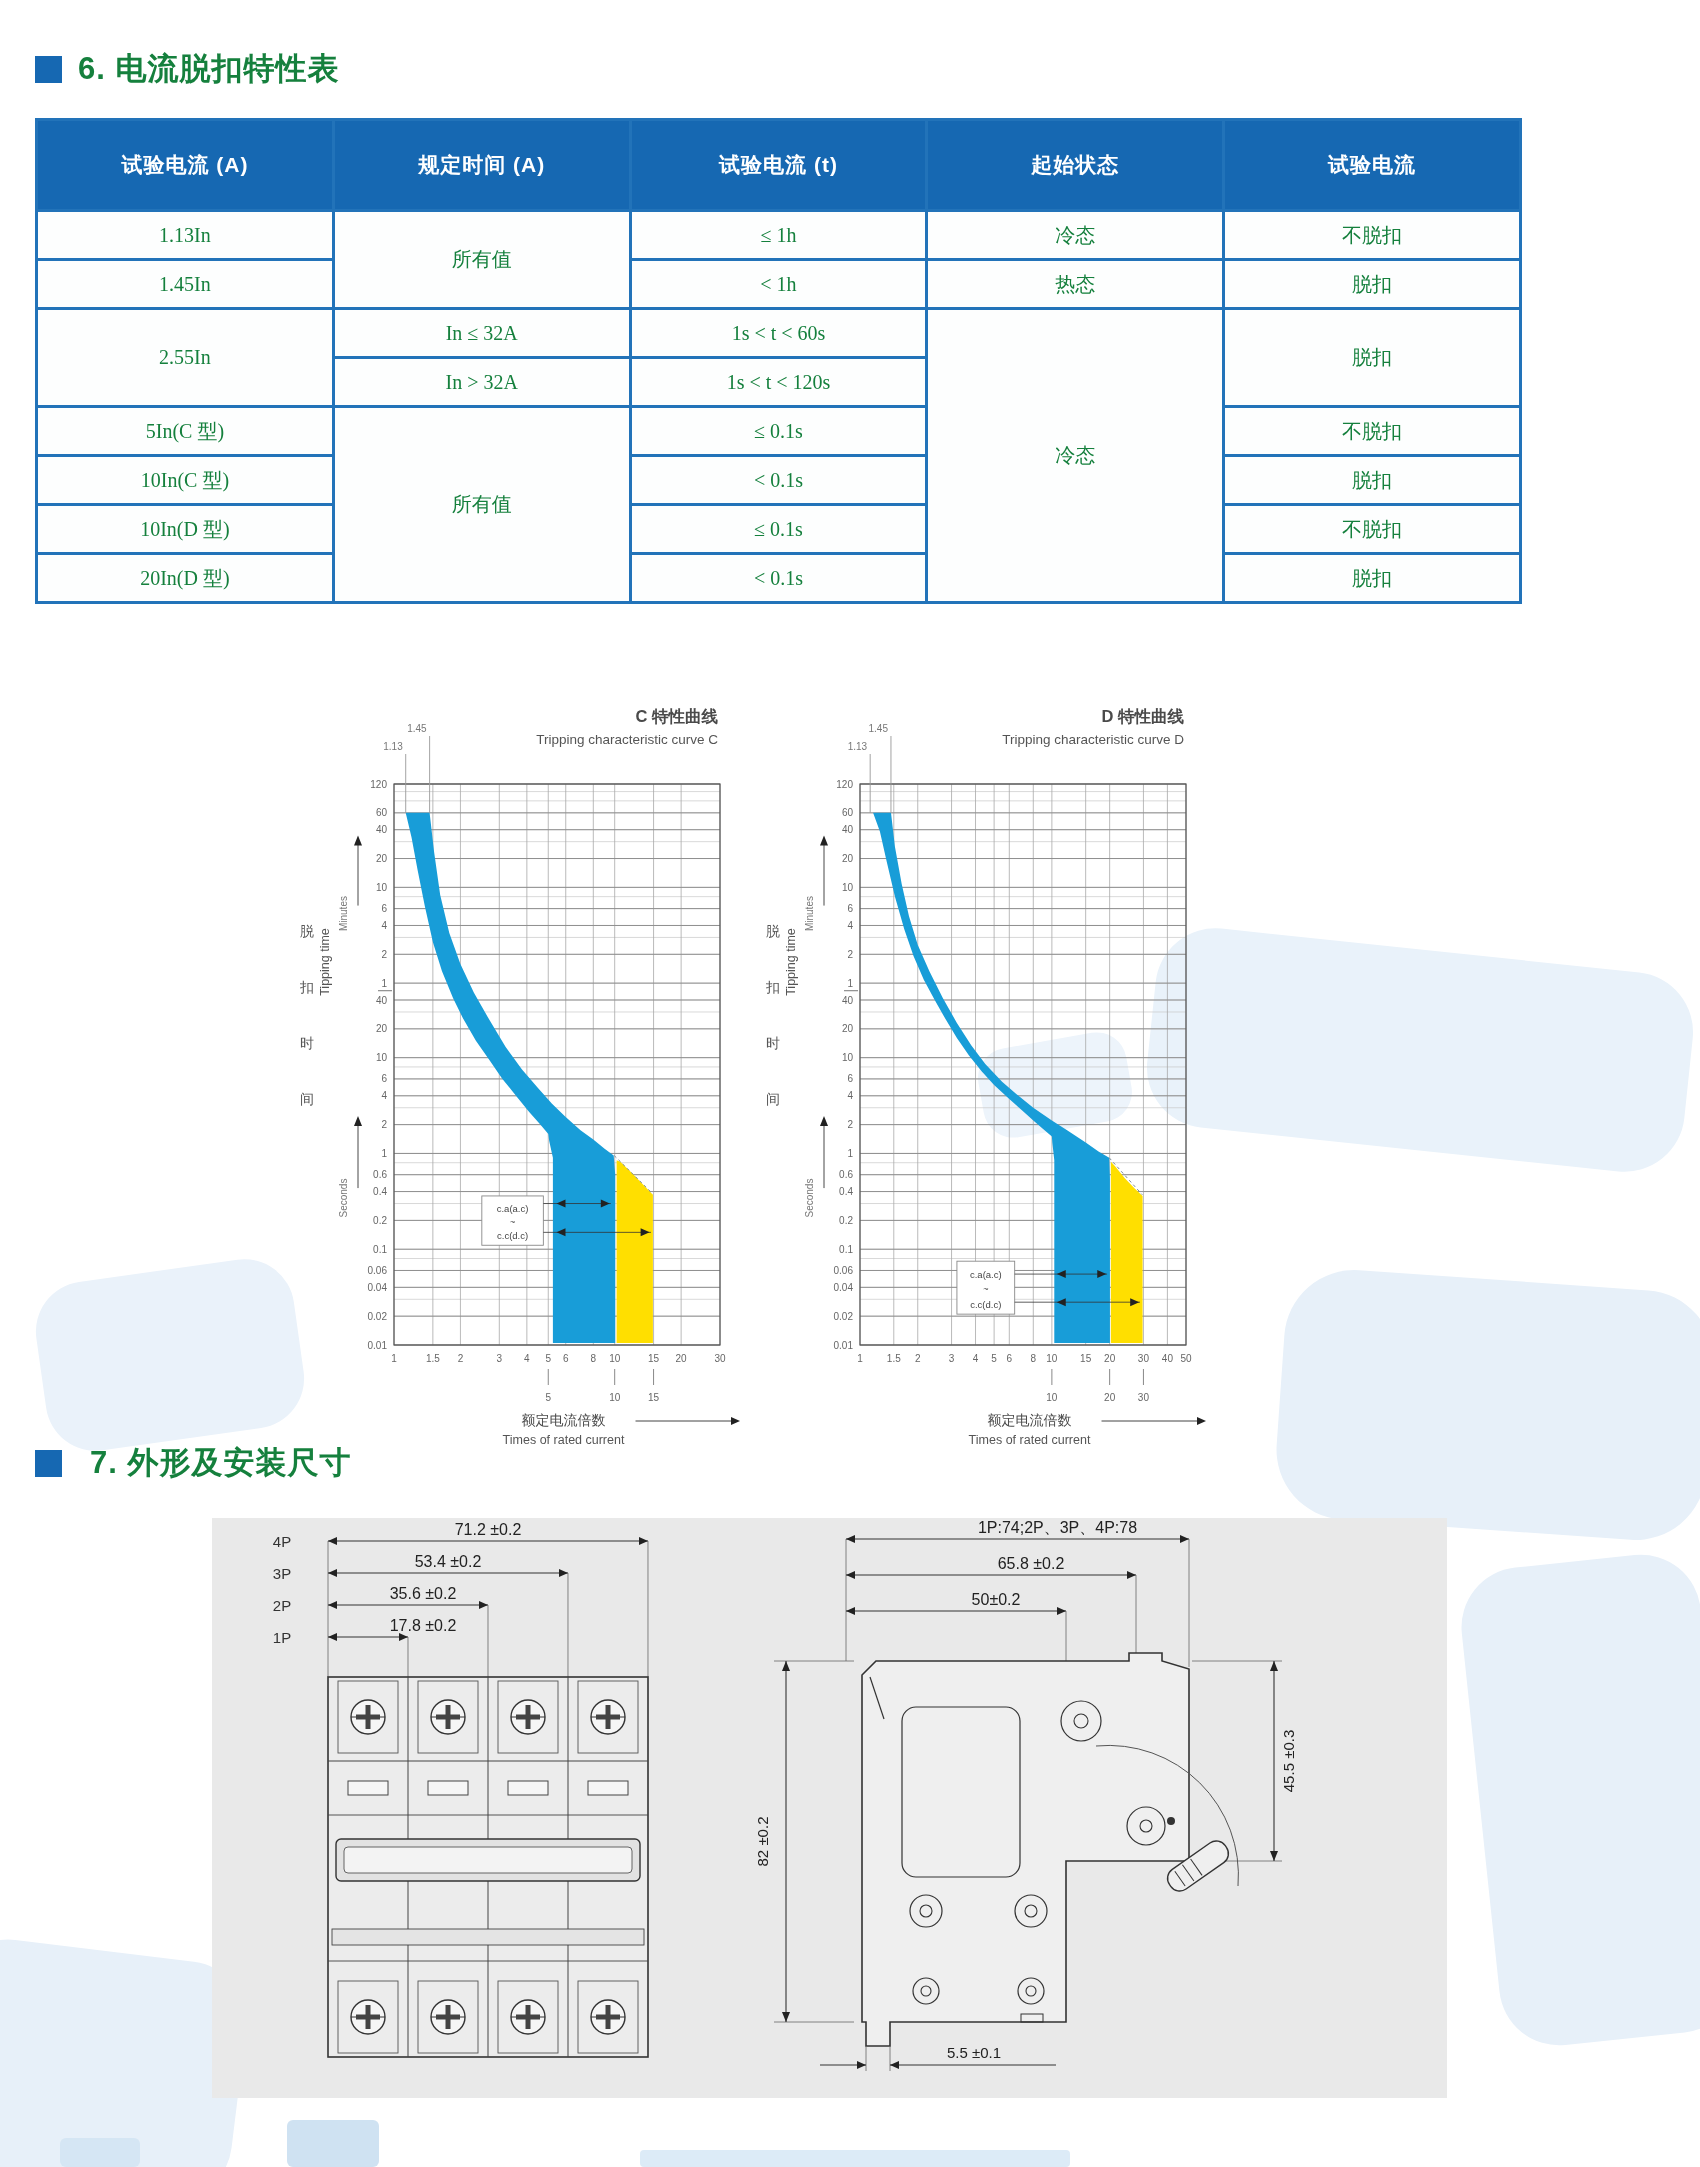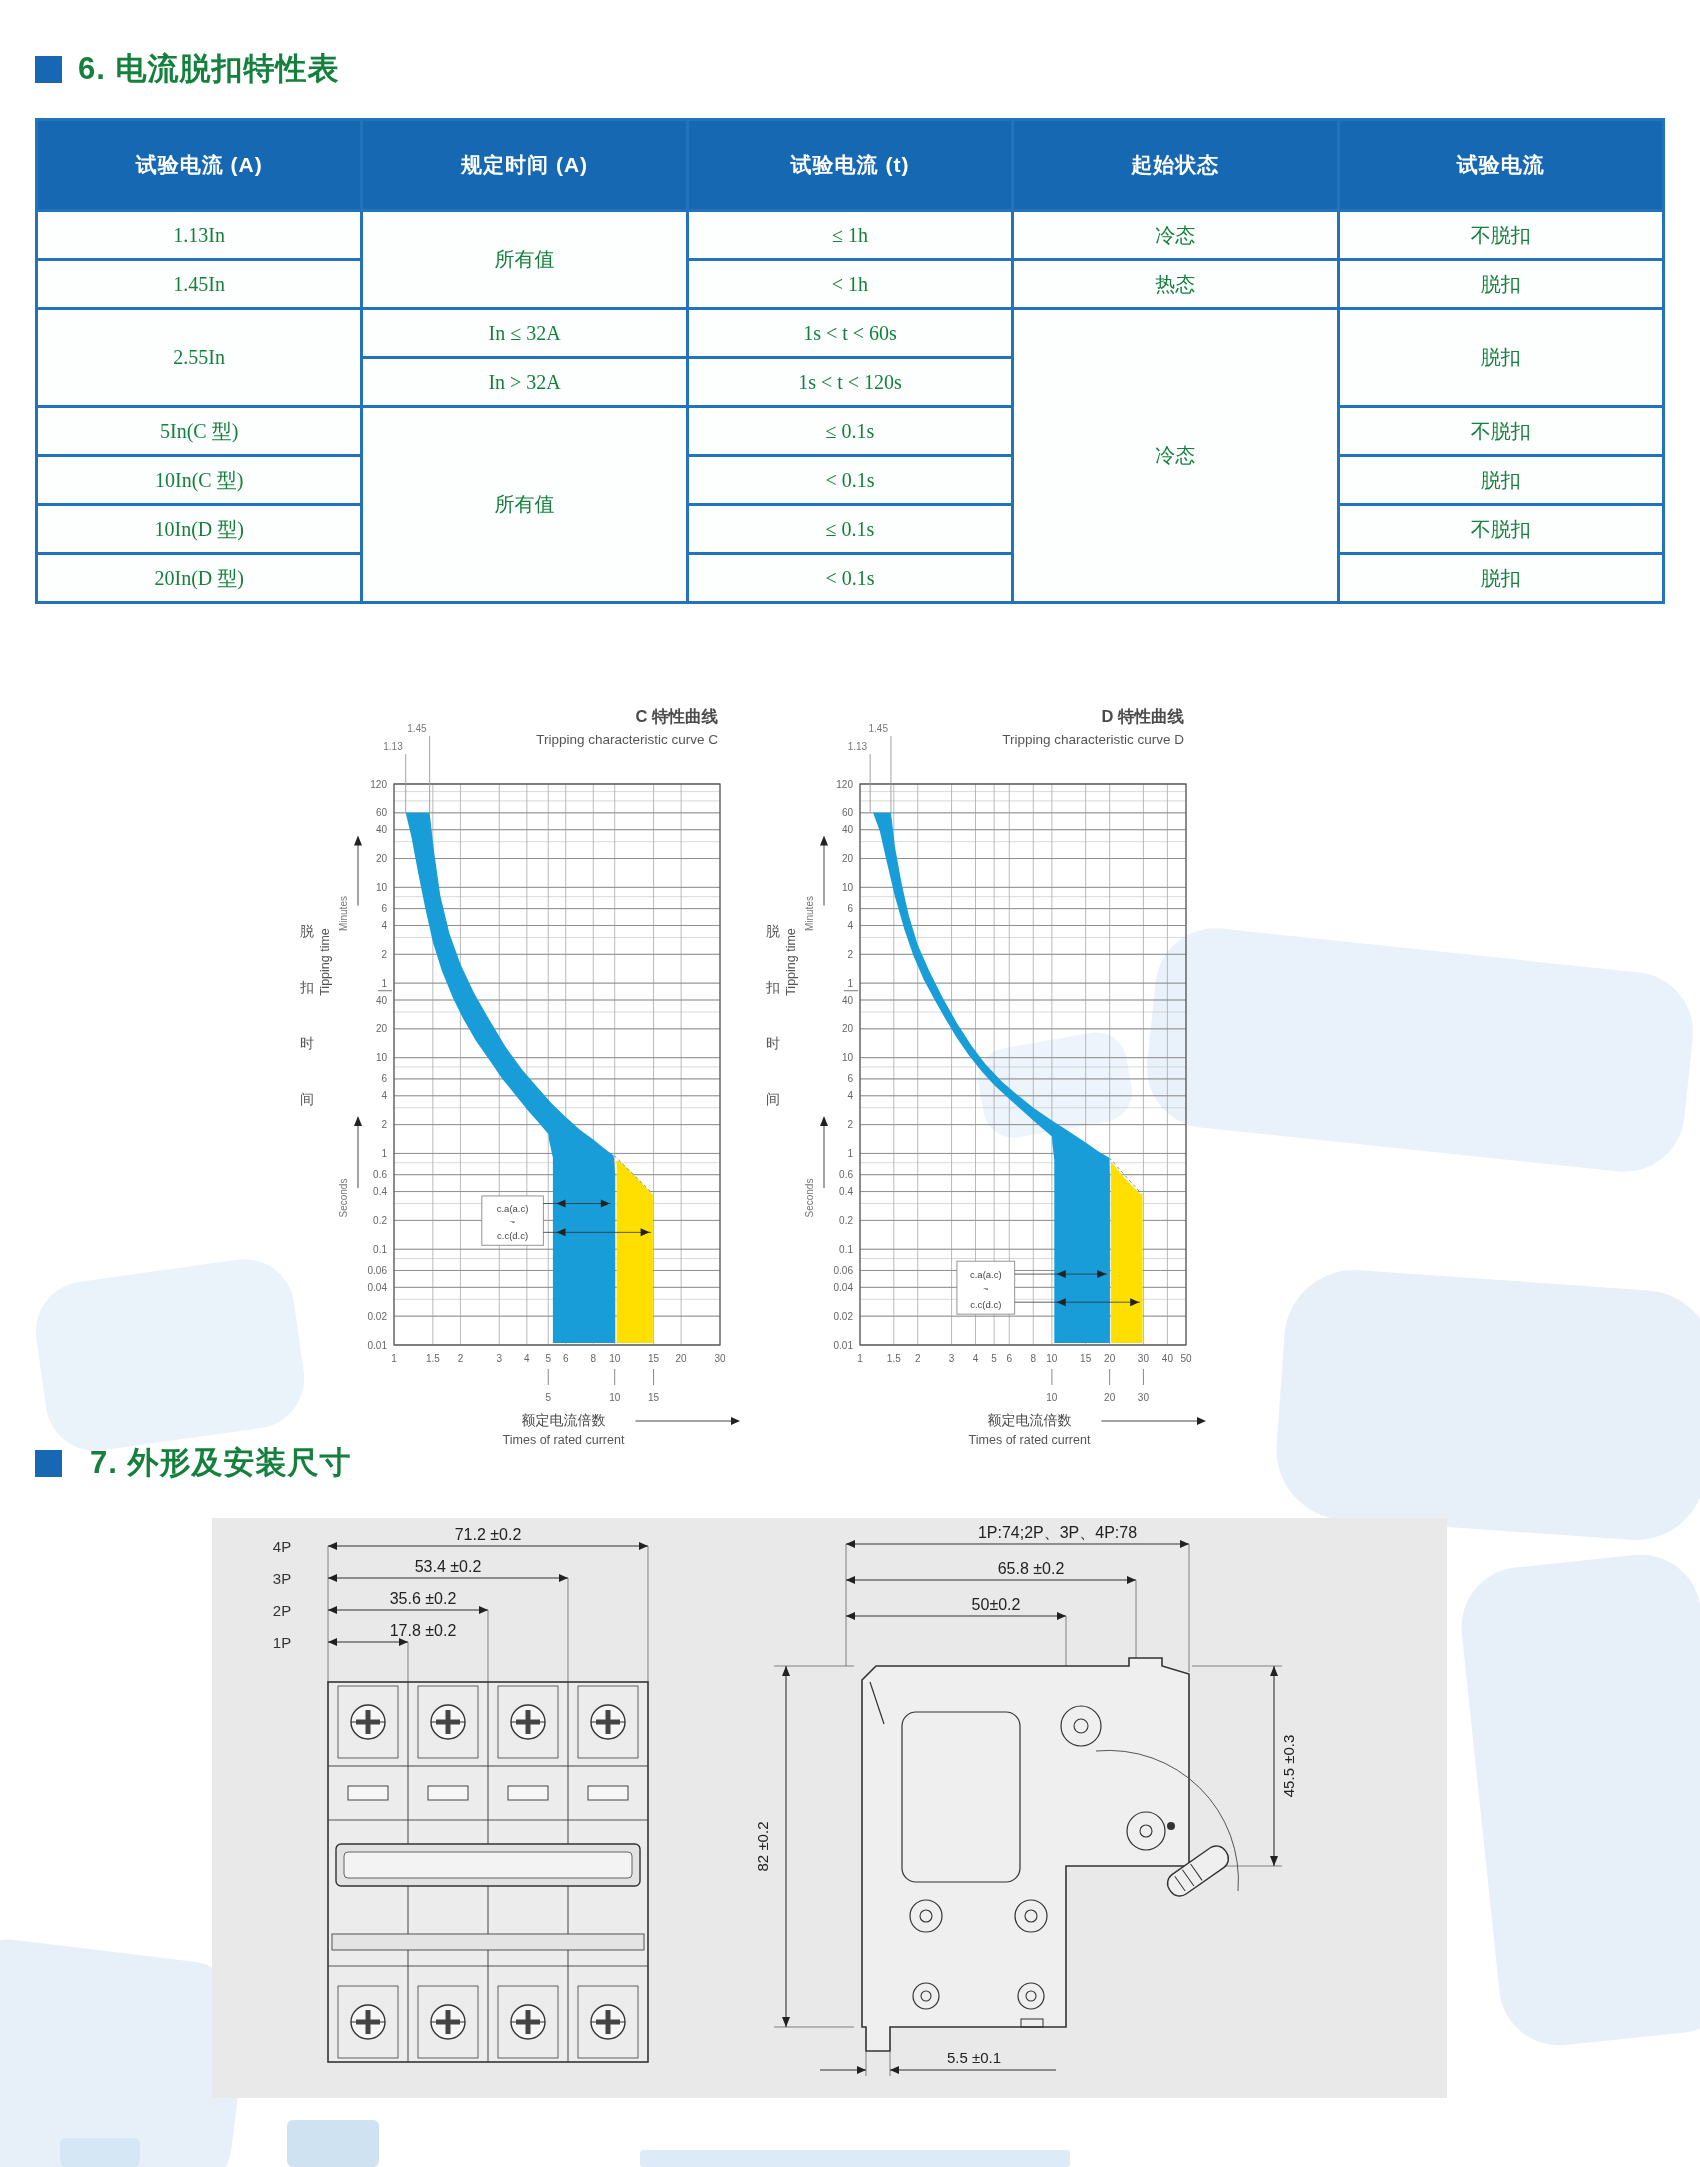--- a/index.html
+++ b/index.html
@@ -4,32 +4,32 @@
 <style>
   html,body{margin:0;padding:0;}
   body{
     width:1700px;height:2167px;position:relative;background:#ffffff;
     font-family:"Liberation Sans",sans-serif;overflow:hidden;
   }
   .wm{position:absolute;z-index:0;}
   .layer{position:absolute;z-index:1;}
   .sec-title{display:flex;align-items:center;gap:16px;font-size:31px;font-weight:bold;color:#15803d;letter-spacing:1px;}
   .sq{width:27px;height:27px;background:#1668b2;flex:0 0 auto;}
-  table.trip{border-collapse:collapse;table-layout:fixed;width:1630px;background:#ffffff;}
+  table.trip{border-collapse:collapse;table-layout:fixed;width:1487px;background:#ffffff;}
   table.trip th{
     background:#1668b2;color:#ffffff;font-size:21px;font-weight:bold;
     border:3px solid #2273b9;height:86px;letter-spacing:1px;
   }
   table.trip td{
     font-family:"Liberation Serif",serif;font-size:20px;color:#15803d;text-align:center;
     border:3px solid #2273b9;height:44px;background:#fdfefe;
   }
   .charts{display:flex;gap:14px;}
   .chart{flex:0 0 auto;}
-  .panel{width:1235px;height:580px;background:#e9e9e9;display:flex;align-items:center;}
+  .panel{width:1235px;height:580px;background:#e9e9e9;display:flex;align-items:flex-end;}
   svg text{font-family:"Liberation Sans",sans-serif;}
 </style>
 </head>
 <body>
 
 <div class="wm" style="left:1150px;top:950px;width:540px;height:200px;background:#e9f2fa;border-radius:60px;transform:rotate(6deg);"></div>
 <div class="wm" style="left:40px;top:1270px;width:260px;height:170px;background:#eaf2fa;border-radius:50px;transform:rotate(-8deg);"></div>
 <div class="wm" style="left:1280px;top:1280px;width:430px;height:250px;background:#e7f0f9;border-radius:70px;transform:rotate(4deg);"></div>
 <div class="wm" style="left:1480px;top:1560px;width:240px;height:480px;background:#e7f0f9;border-radius:60px;transform:rotate(-6deg);"></div>
 <div class="wm" style="left:-60px;top:1950px;width:300px;height:240px;background:#e7f0f9;border-radius:60px;transform:rotate(7deg);"></div>

